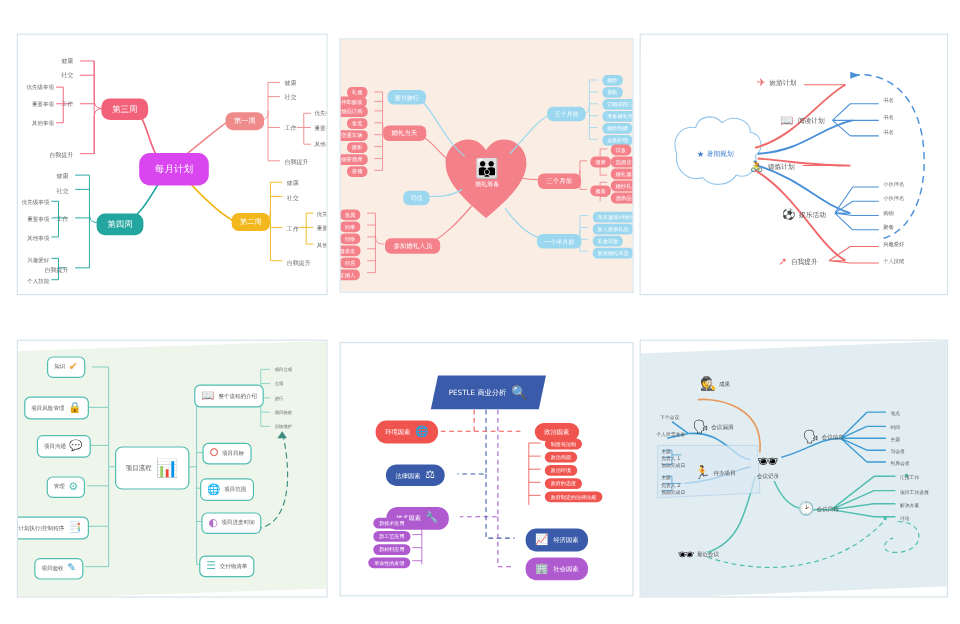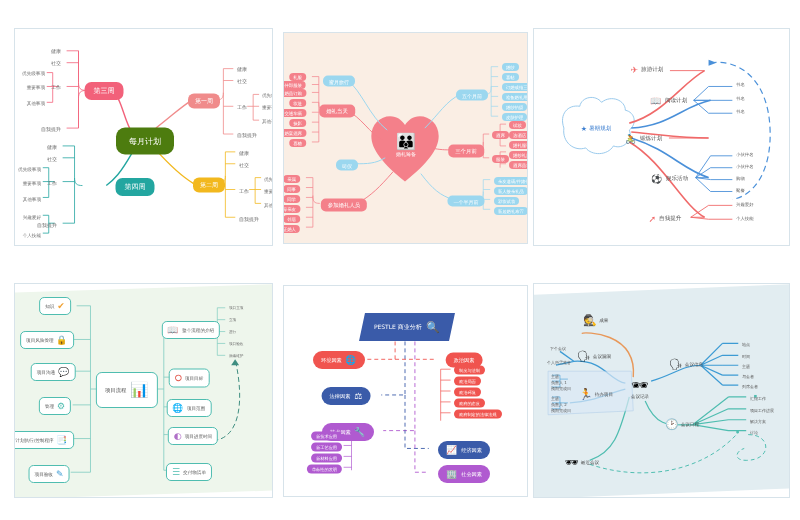--- a/index.html
+++ b/index.html
@@ -15,21 +15,21 @@
   .lbl{position:absolute;white-space:nowrap;transform:translate(-50%,-50%);
        font-family:"DejaVu Sans","Liberation Sans",sans-serif;}
   .node{position:absolute;transform:translate(-50%,-50%);display:flex;align-items:center;
         justify-content:center;white-space:nowrap;box-sizing:border-box;}
   
   #c1{left:14px;top:28px;width:259px;height:218px;}
   #c1 .skew{position:absolute;left:-4px;top:2px;width:268px;height:214px;background:#fff;
             clip-path:polygon(0% 3%,100% 0%,100% 97%,0% 100%);}
   .pillA{background:#f2617a;color:#fff;border-radius:7px;font-size:7px;padding:4px 9px;}
   .pillB{background:#f08b8b;color:#fff;border-radius:6px;font-size:6px;padding:3px 7px;}
-  .pillC{background:#4d7c0f;color:#fff;border-radius:9px;font-size:8px;padding:8px 13px;text-align:right;}
+  .pillC{background:#d946ef;color:#fff;border-radius:9px;font-size:8px;padding:8px 13px;text-align:right;}
   .pillD{background:#23a6a0;color:#fff;border-radius:7px;font-size:7px;padding:4px 9px;}
   .pillE{background:#f2b81e;color:#fff;border-radius:6px;font-size:6px;padding:3px 7px;}
   .t5{font-size:4.6px;color:#6b6b6b;}
   .t55{font-size:5px;color:#6b6b6b;}
   
   #c2{left:283px;top:32px;width:245px;height:212px;}
   #c2 .bg{position:absolute;inset:0;background:#faeee4;}
   .wpillR{background:#f4808a;color:#fff;border-radius:4px;font-size:4.4px;padding:1.5px 4px;}
   .wpillR2{background:#f4808a;color:#fff;border-radius:5px;font-size:5.4px;padding:3px 7px;}
   .wpillB{background:#9bd7ef;color:#fff;border-radius:5px;font-size:5px;padding:2.5px 6px;}
@@ -84,21 +84,21 @@
     <path d="M40 154 L34 154 M34 140 L34 170 M34 140 L28 140 M34 154 L28 154 M34 170 L28 170" stroke="#23a6a0" stroke-width="0.8" fill="none"></path>
     <path d="M40 196 L34 196 M34 188 L34 206 M34 188 L28 188 M34 206 L28 206" stroke="#23a6a0" stroke-width="0.8" fill="none"></path>
 
     <path d="M204 156 C210 156 212 154 212 148 L212 124 M212 124 L222 124 M212 136 L222 136 M212 162 L222 162 M212 190 L222 190 M212 148 L212 190" stroke="#f2b81e" stroke-width="0.8" fill="none"></path>
     <path d="M236 162 L242 162 M242 150 L242 176 M242 150 L248 150 M242 162 L248 162 M242 176 L248 176" stroke="#f2b81e" stroke-width="0.8" fill="none"></path>
   </svg>
   </div>
   <div class="node pillC" style="left:130px;top:112px;">每月计划</div>
   <div class="node pillA" style="left:89px;top:62px;">第三周</div>
   <div class="node pillB" style="left:189px;top:72px;">第一周</div>
-  <div class="node pillD" style="left:85px;top:158px;margin-left:35px;">第四周</div>
+  <div class="node pillD" style="left:85px;top:158px;">第四周</div>
   <div class="node pillE" style="left:194px;top:156px;">第二周</div>
 
   <div class="lbl t55" style="left:46px;top:22px;transform:translate(-100%,-50%);">健康</div>
   <div class="lbl t55" style="left:46px;top:34px;transform:translate(-100%,-50%);">社交</div>
   <div class="lbl t55" style="left:46px;top:58px;transform:translate(-100%,-50%);">工作</div>
   <div class="lbl t55" style="left:46px;top:100px;transform:translate(-100%,-50%);">自我提升</div>
   <div class="lbl t5" style="left:30px;top:44px;transform:translate(-100%,-50%);">优先级事项</div>
   <div class="lbl t5" style="left:30px;top:58px;transform:translate(-100%,-50%);">重要事项</div>
   <div class="lbl t5" style="left:30px;top:74px;transform:translate(-100%,-50%);">其他事项</div>
 

